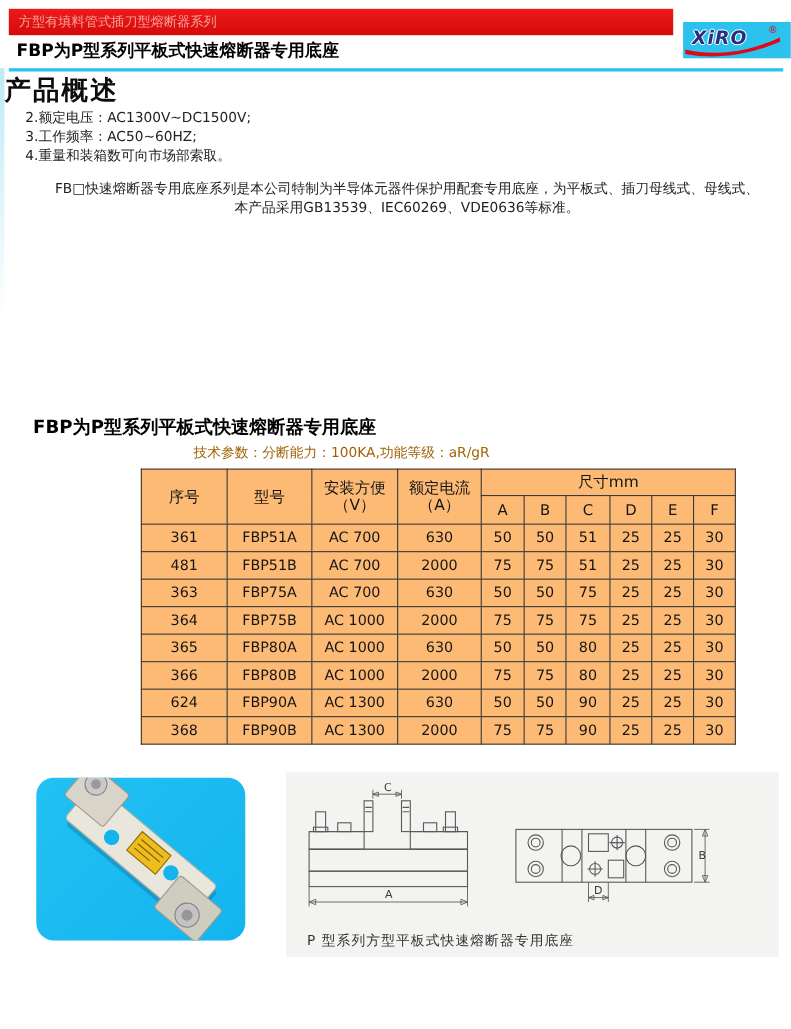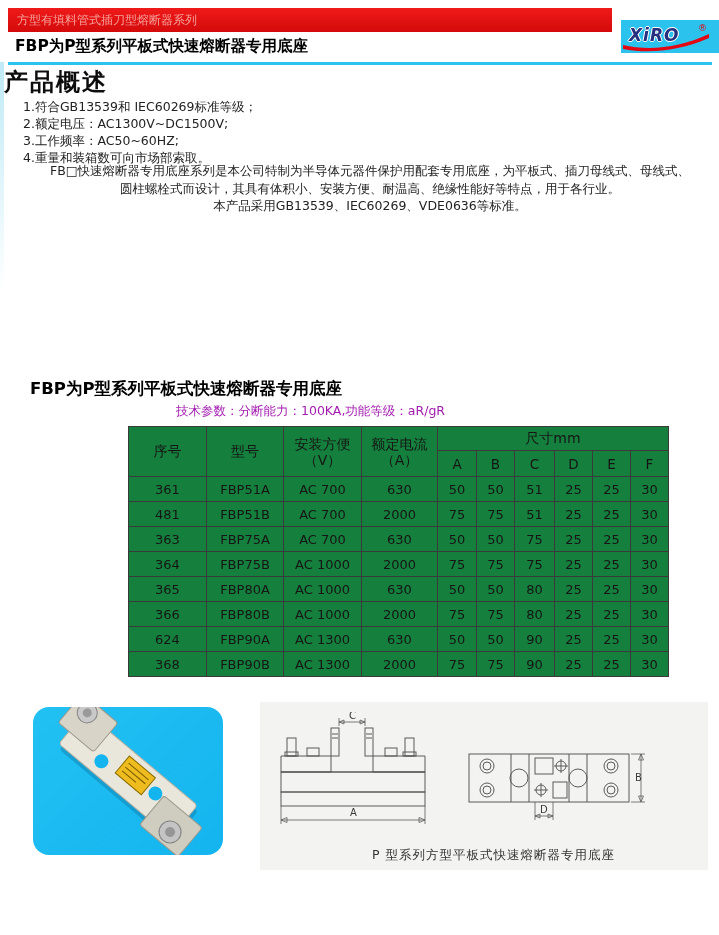--- a/index.html
+++ b/index.html
@@ -31,41 +31,41 @@
   
   .ov-heading{position:absolute; left:4px; top:66px; font-size:24px; font-weight:700;
     letter-spacing:2px; color:#0d0d0d;}
   .ov-list{position:absolute; left:23px; top:98px; font-size:12.5px; line-height:17px; color:#222;}
   .ov-desc{position:absolute; left:23px; top:162px; width:694px; font-size:12.5px;
     line-height:17.5px; color:#222;text-align:center;}
   .ov-desc div{white-space:nowrap;}
 
   
   .sec-title{position:absolute; left:30px; top:378px; font-size:16.5px; font-weight:bold; color:#000;}
-  .tech-params{position:absolute; left:176px; top:403px; font-size:12.5px; color:#a21caf;}
+  .tech-params{position:absolute; left:176px; top:403px; font-size:12.5px; color:#a16207;}
 
   
   .spec-table{position:absolute; left:128px; top:426px; border-collapse:collapse;
-    background:#15803d; table-layout:fixed;}
+    background:#fdba74; table-layout:fixed;}
   .spec-table td,.spec-table th{border:1px solid var(--line); text-align:center;
     vertical-align:middle; font-weight:normal; color:#151515; overflow:hidden;}
   .spec-table th{font-size:14px;}
   .spec-table .hdr2 th{font-size:13.5px; height:26px;}
   .spec-table .hdr1 th{height:24px;}
   .spec-table td{height:25px; font-size:13px;}
   .hdr-2line{line-height:16px; font-size:14px;}
 
   
   .photo-box{position:absolute; left:33px; top:707px; width:190px; height:148px;
     border-radius:16px; background:linear-gradient(135deg,#22c1f3,var(--photo-cyan));}
   .drawing-panel{position:absolute; left:260px; top:702px; width:448px; height:168px;
     background:#f3f3f1;}
   .side-view{position:absolute; left:13px; top:10px;}
   .top-view{position:absolute; left:205px; top:44px;}
-  .fig-caption{position:absolute; left:0; bottom:6px; width:100%; text-align:center;
+  .fig-caption{position:absolute; left:0; bottom:6px; width:100%; text-align:left;
     font-size:12.5px; color:#333; letter-spacing:1px;padding-left:19px;}
   svg .ln{fill:none; stroke:#5a5a5a; stroke-width:1;}
   svg .dim{fill:none; stroke:#5a5a5a; stroke-width:0.8;}
   svg text{font-family:"DejaVu Sans", sans-serif; font-size:10px; fill:#3a3a3a;}
 </style>
 </head>
 <body>
 
 <div class="page">
 
@@ -80,28 +80,26 @@
     <span class="logo-text">XiRO</span>
     <span class="logo-reg">®</span>
   </div>
 
   <div class="page-title">FBP为P型系列平板式快速熔断器专用底座</div>
   <div class="cyan-rule"></div>
   <div class="left-strip"></div>
 
   <div class="ov-heading">产品概述</div>
   <div class="ov-list">
-    <div>1.符合GB13539和 IEC60269标准等级；</div>
     <div>2.额定电压：AC1300V~DC1500V;</div>
     <div>3.工作频率：AC50~60HZ;</div>
     <div>4.重量和装箱数可向市场部索取。</div>
   </div>
   <div class="ov-desc">
     <div>FB□快速熔断器专用底座系列是本公司特制为半导体元器件保护用配套专用底座，为平板式、插刀母线式、母线式、</div>
-    <div>圆柱螺栓式而设计，其具有体积小、安装方便、耐温高、绝缘性能好等特点，用于各行业。</div>
     <div>本产品采用GB13539、IEC60269、VDE0636等标准。</div>
   </div>
 
   <div class="sec-title">FBP为P型系列平板式快速熔断器专用底座</div>
   <div class="tech-params">技术参数：分断能力：100KA,功能等级：aR/gR</div>
 
   <table class="spec-table">
     <colgroup>
       <col style="width:78px">
         <col style="width:77px">

